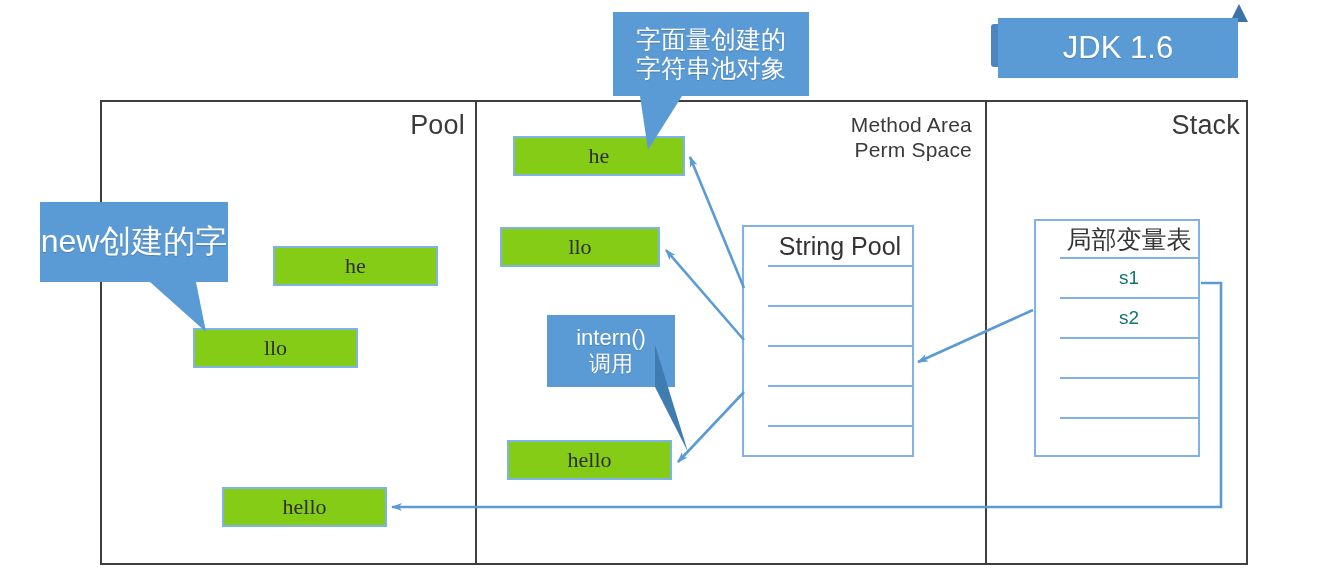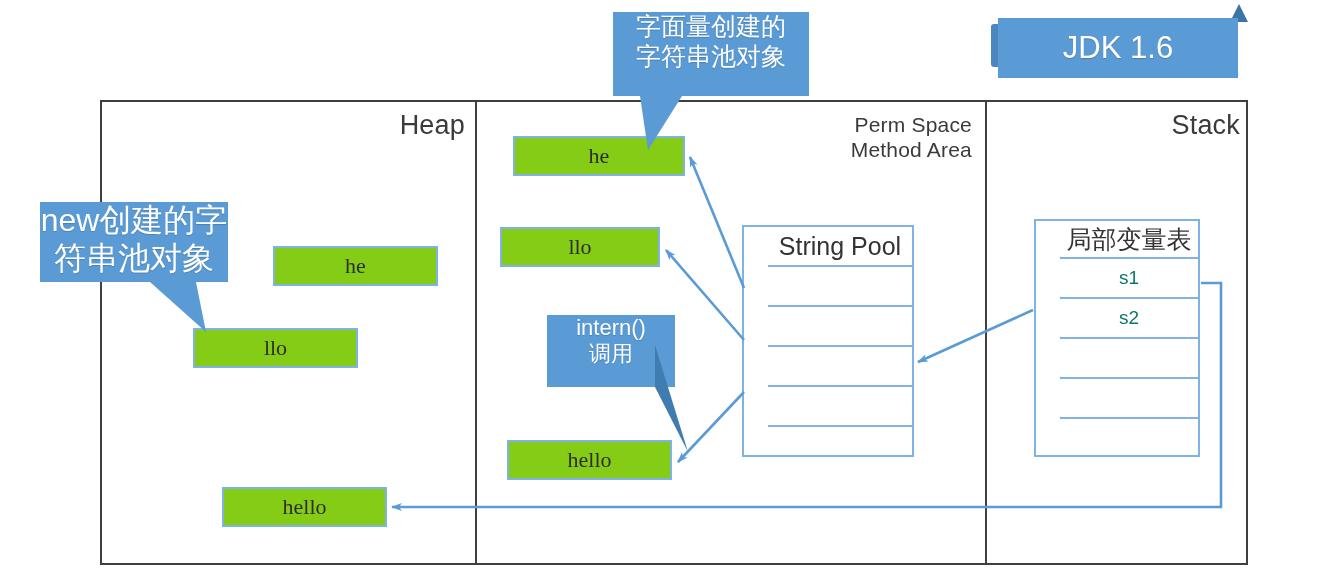--- a/index.html
+++ b/index.html
@@ -42,21 +42,21 @@
     height:40px;display:flex;align-items:center;justify-content:center;
     font-size:19px;color:#0f766e;
   }
   .trow:last-child{border-bottom:none;}
   .trow.head{font-size:25px;color:#333;}
   .trow.head.cn{font-size:25px;}
 
   
   .callout{
     position:absolute;background:#5b9bd5;color:#ffffff;
-    display:flex;flex-direction:column;align-items:center;
+    display:flex;flex-direction:column;align-items:center;justify-content:center;
     text-align:center;line-height:1.18;box-sizing:border-box;
     text-shadow:0 1px 1px rgba(0,0,0,.18);
   }
   .callout .ln{display:block;white-space:nowrap;}
   #callout-literal{left:613px;top:12px;width:196px;height:84px;font-size:25px;}
   #callout-new{left:40px;top:202px;width:188px;height:80px;font-size:32px;}
   #callout-intern{left:527px;top:315px;width:128px;height:72px;font-size:22px;margin-left:20px;}
 
   
   #jdk-banner{
@@ -79,24 +79,24 @@
 </style>
 </head>
 <body>
 
 <div id="stage">
 
   <div class="frame"></div>
   <div class="vdiv" id="div1"></div>
   <div class="vdiv" id="div2"></div>
 
-  <div class="region-label" id="lbl-heap">Heap</div>
+  <div class="region-label" id="lbl-heap">Pool</div>
   <div class="region-label" id="lbl-method">
+    <div>Method Area</div>
     <div>Perm Space</div>
-    <div>Method Area</div>
   </div>
   <div class="region-label" id="lbl-stack">Stack</div>
 
   <div class="sbox" style="left:273px;top:246px;width:165px;height:40px;">he</div>
   <div class="sbox" style="left:193px;top:328px;width:165px;height:40px;">llo</div>
   <div class="sbox" style="left:222px;top:487px;width:165px;height:40px;">hello</div>
 
   <div class="sbox" style="left:513px;top:136px;width:172px;height:40px;">he</div>
   <div class="sbox" style="left:500px;top:227px;width:160px;height:40px;">llo</div>
   <div class="sbox" style="left:507px;top:440px;width:165px;height:40px;">hello</div>
@@ -142,21 +142,20 @@
   <div class="callout" id="callout-literal">
     <span class="ln">字面量创建的</span>
     <span class="ln">字符串池对象</span>
   </div>
   <svg class="ov">
     <polygon points="640,96 682,96 648,150" fill="#5b9bd5"></polygon>
   </svg>
 
   <div class="callout" id="callout-new">
     <span class="ln">new创建的字</span>
-    <span class="ln">符串池对象</span>
   </div>
   <svg class="ov">
     <polygon points="150,282 196,282 206,332" fill="#5b9bd5"></polygon>
   </svg>
 
   <div class="callout" id="callout-intern">
     <span class="ln">intern()</span>
     <span class="ln">调用</span>
   </div>
   <svg class="ov">

